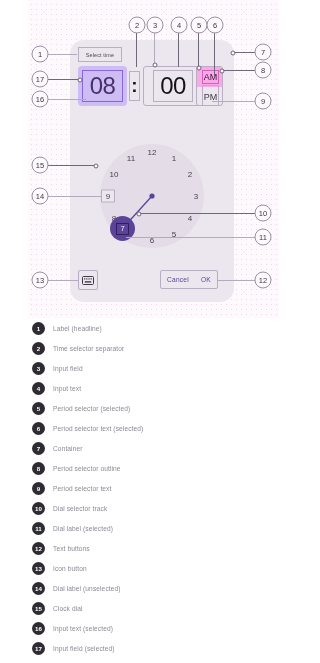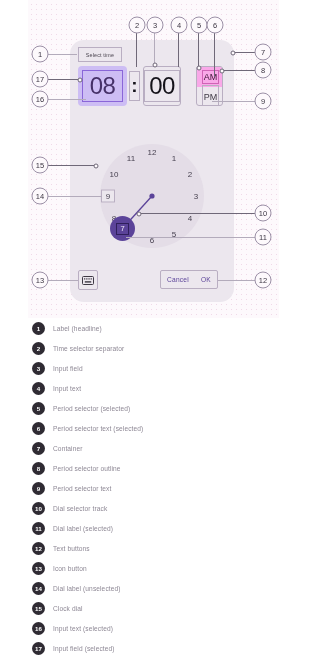--- a/index.html
+++ b/index.html
@@ -54,21 +54,21 @@
     font-family:"Liberation Sans", sans-serif; font-weight:400; }
 
   .separator{
     position:absolute; left:51px; top:5px; width:11px; height:30px;
     border:1px solid #b9aec2; background:#ece7ee;
     display:flex; flex-direction:column; align-items:center; justify-content:center;
   }
   .sep-text{ font-size:19px; color:#15131a; line-height:.75; font-weight:700; }
 
   .min-field{
-    position:absolute; left:65px; top:0; width:38px; height:40px;
+    position:absolute; left:65px; top:0; width:60px; height:40px;
     border:1px solid #b9aec2; background:#ece7ee; border-radius:3px;
     display:flex; align-items:center; justify-content:center;
   }
   .min-inner{
     width:40px; height:32px; border:1px solid #b9aec2;
     display:flex; align-items:center; justify-content:center;
   }
   .min-text{ font-size:24px; color:#15131a; line-height:1; letter-spacing:-.5px; }
 
   .period{

